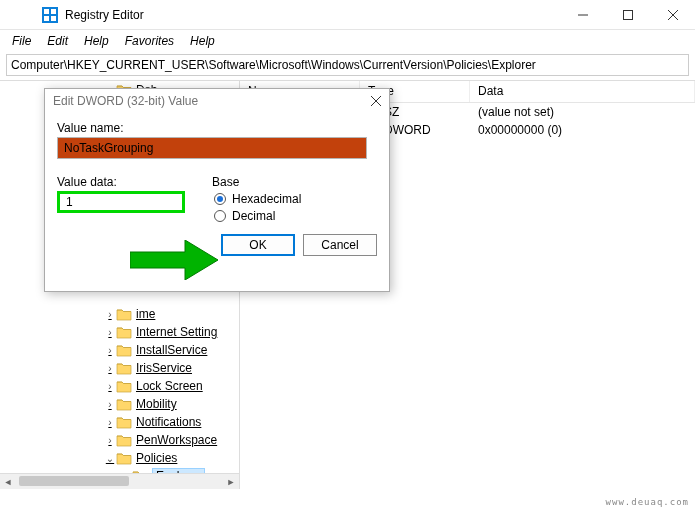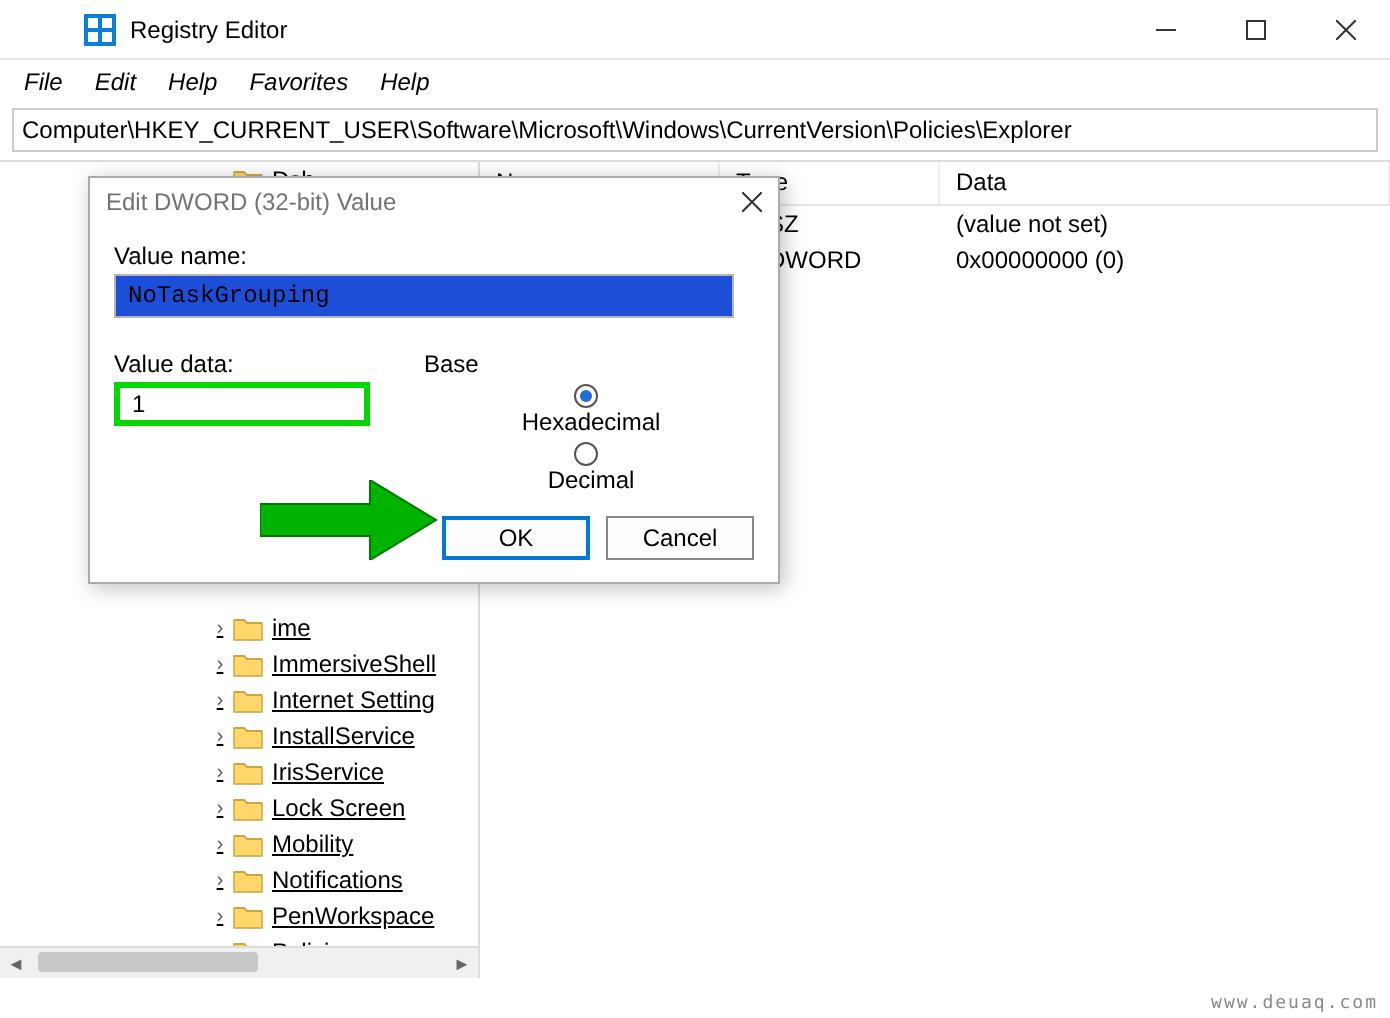--- a/index.html
+++ b/index.html
@@ -46,26 +46,26 @@
   .col-type { width: 110px; }
   .col-data { flex: 1; }
   
   
   .dialog { position: absolute; left: 44px; top: 88px; width: 346px; height: 204px; background: #fff; border: 1px solid #aaa; box-shadow: 2px 2px 10px rgba(0,0,0,0.25); z-index: 10; }
   .dlg-title { height: 24px; display: flex; align-items: center; font-size: 12px; padding: 0 8px; color: #737373; }
   .dlg-title .spacer { flex: 1; }
   .dlg-close { font-size: 14px; color: #444; }
   .dlg-body { padding: 4px 12px 0 12px; font-size: 12px; }
   .dlg-label { margin-top: 4px; }
-  .dlg-name-field { width: 310px; height: 22px; border: 1px solid #b5b5b5; padding: 2px 6px; font-size: 12px; background:#1d4ed8; margin-top:2px;font-family:Liberation Mono, monospace; }
+  .dlg-name-field { width: 310px; height: 22px; border: 1px solid #b5b5b5; padding: 2px 6px; font-size: 12px; background:#c2410c; margin-top:2px; }
   .dlg-row2 { display: flex; margin-top: 12px; }
   .dlg-left { width: 155px; }
   .dlg-value-field { width: 128px; height: 22px; border: 3px solid #00d800; padding: 2px 6px; font-size: 12px; background:#fff; margin-top:2px; }
   .dlg-right { flex: 1; }
-  .radio-row { display: flex; align-items: center; margin: 3px 0 3px 2px; flex-direction: column; }
+  .radio-row { display: flex; align-items: center; margin: 3px 0 3px 2px; }
   .radio { width: 12px; height: 12px; border: 1px solid #555; border-radius: 50%; margin-right: 6px; display:flex; align-items:center; justify-content:center; }
   .radio.checked::after { content:""; width:6px; height:6px; background:#1a6fd8; border-radius:50%; display:block; }
   .dlg-buttons { display: flex; justify-content: flex-end; gap: 8px; padding: 8px 12px 10px 0; }
   .btn { width: 74px; height: 22px; border: 1px solid #888; background: #fdfdfd; font-size: 12px; display:flex; align-items:center; justify-content:center; }
   .btn.focus { border: 1px solid #0078d7; box-shadow: 0 0 0 1px #0078d7 inset; }
   
   
   .green-arrow { position: absolute; left: 130px; top: 240px; z-index: 20; }
   
   
@@ -142,30 +142,20 @@
           <span><span class="tree-label">ime</span></span>
         </div>
         <div class="tree-row indent1">
           <span class="twisty closed"></span>
           <span class="folder">
             <svg viewBox="0 0 16 14">
               <path d="M1 3 h5 l1.5 1.5 H15 V13 H1 Z" fill="#ffd76a" stroke="#c9a43a" stroke-width="0.7"></path>
               <path d="M1 3 h5 l1.5 1.5 H15" fill="none" stroke="#c9a43a" stroke-width="0.7"></path>
             </svg>
           </span>
-          <span><span class="tree-label">ImmersiveShell</span></span>
-        </div>
-        <div class="tree-row indent1">
-          <span class="twisty closed"></span>
-          <span class="folder">
-            <svg viewBox="0 0 16 14">
-              <path d="M1 3 h5 l1.5 1.5 H15 V13 H1 Z" fill="#ffd76a" stroke="#c9a43a" stroke-width="0.7"></path>
-              <path d="M1 3 h5 l1.5 1.5 H15" fill="none" stroke="#c9a43a" stroke-width="0.7"></path>
-            </svg>
-          </span>
           <span><span class="tree-label">Internet Setting</span></span>
         </div>
         <div class="tree-row indent1">
           <span class="twisty closed"></span>
           <span class="folder">
             <svg viewBox="0 0 16 14">
               <path d="M1 3 h5 l1.5 1.5 H15 V13 H1 Z" fill="#ffd76a" stroke="#c9a43a" stroke-width="0.7"></path>
               <path d="M1 3 h5 l1.5 1.5 H15" fill="none" stroke="#c9a43a" stroke-width="0.7"></path>
             </svg>
           </span>

